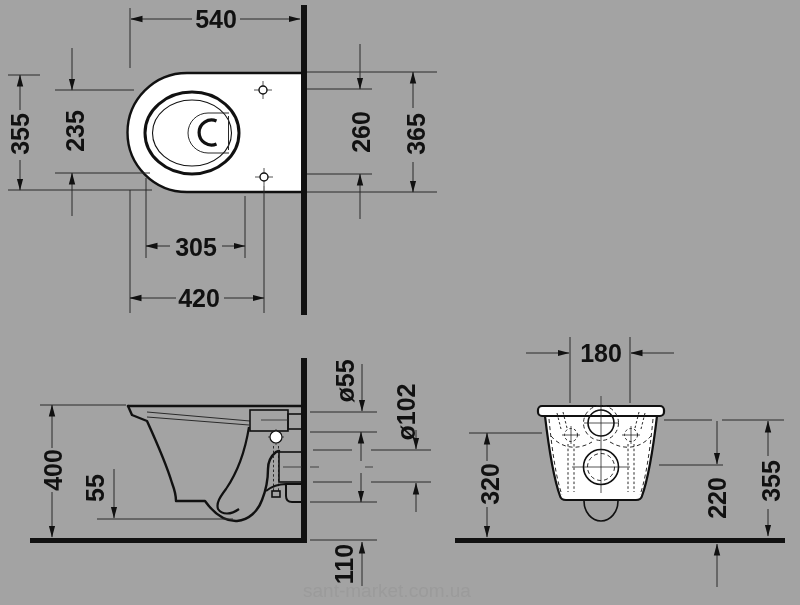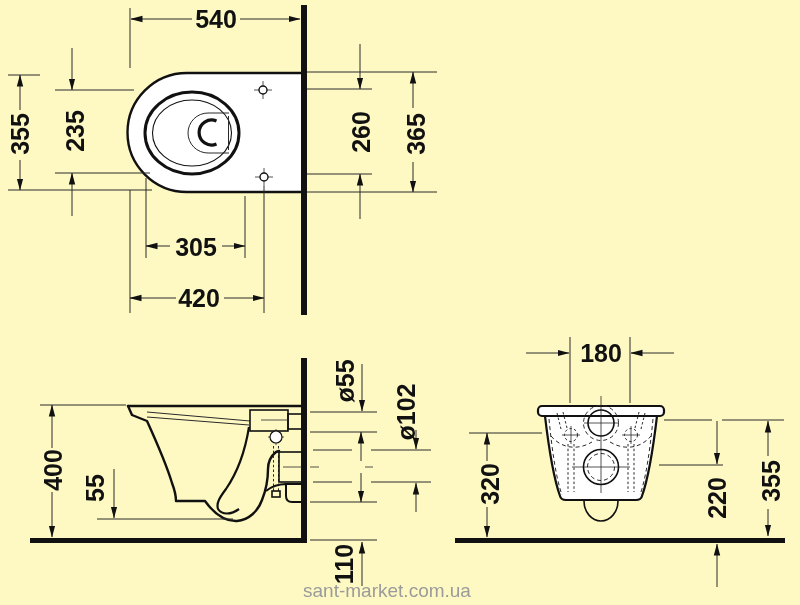--- a/index.html
+++ b/index.html
@@ -1,19 +1,19 @@
 <!DOCTYPE html>
 <html><head>
 <meta charset="utf-8">
 <style>
   html,body{margin:0;padding:0;background:#ffffff;}
   .canvas{
     position:relative;
     width:800px;height:605px;
-    background:#fef9c3;
+    background:#a3a3a3;
     font-family:"Liberation Sans", sans-serif;
     overflow:hidden;
   }
   svg{display:block;}
   text.dim{
     font-family:"Liberation Sans", sans-serif;
     font-weight:bold;
     font-size:25px;
     fill:#111111;
   }

